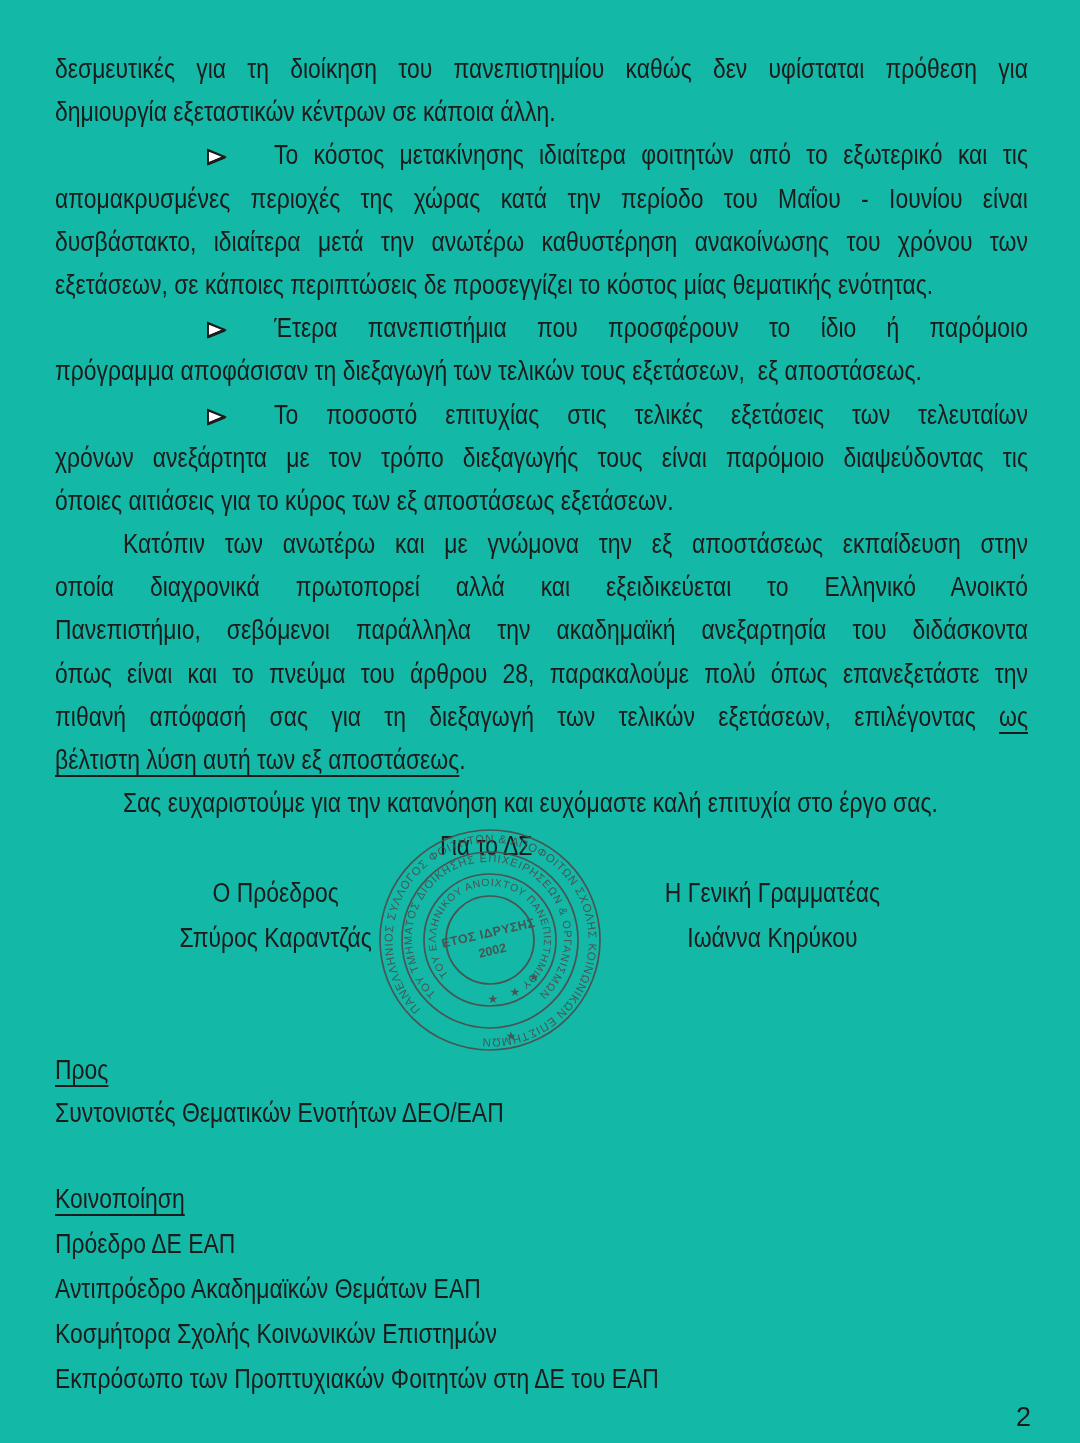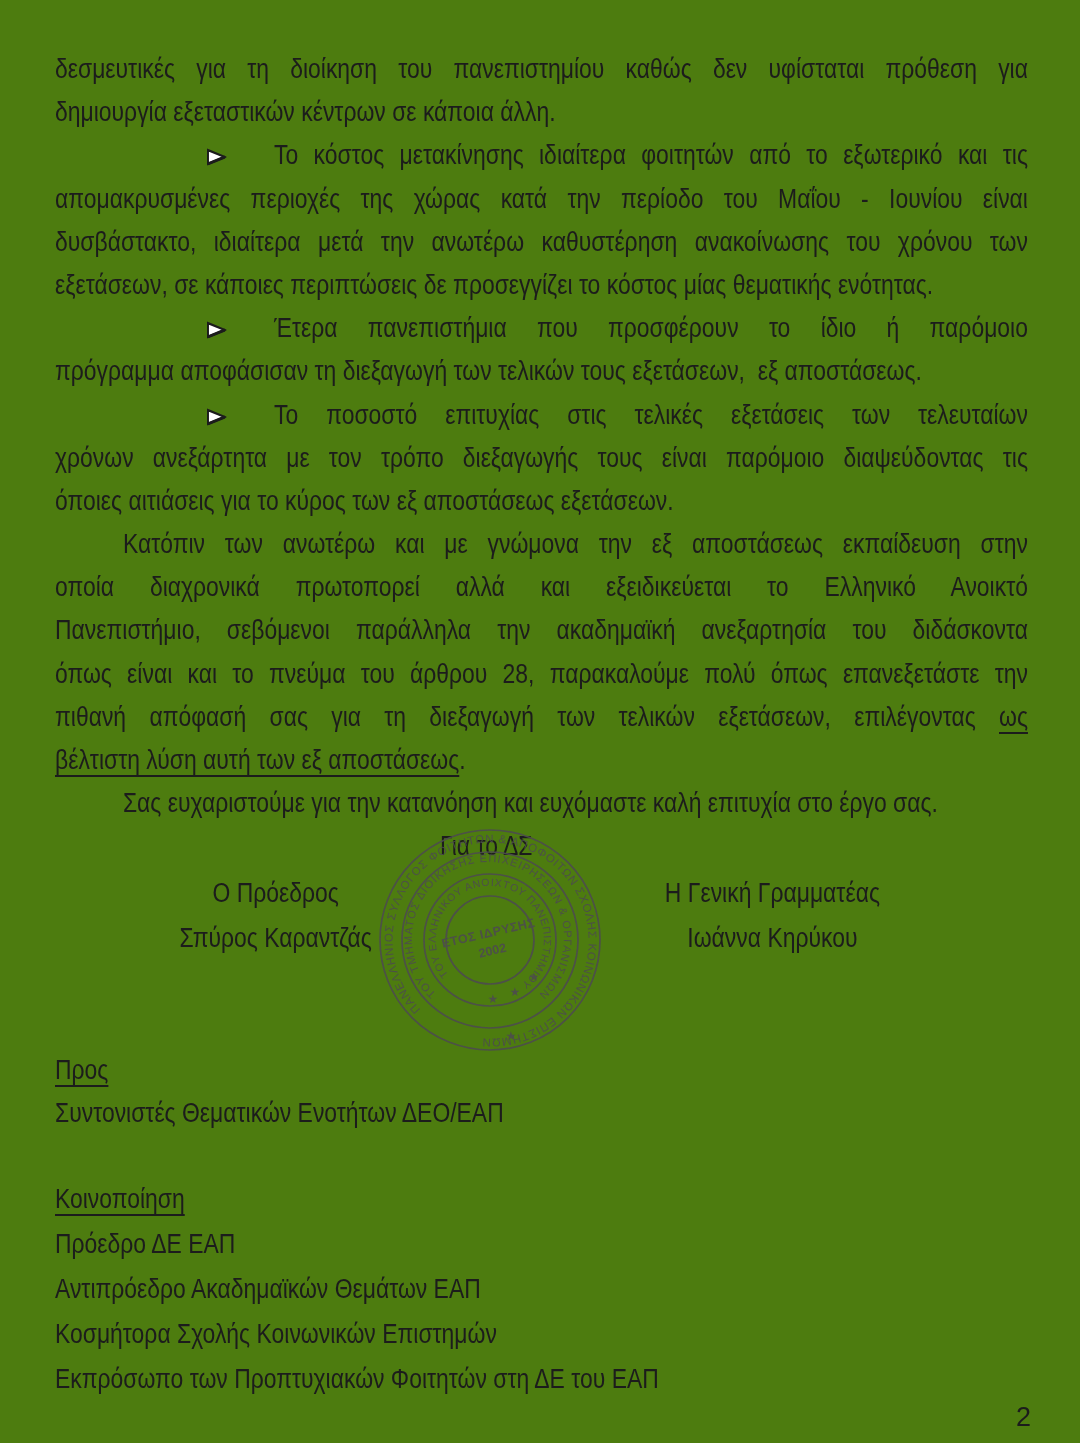--- a/index.html
+++ b/index.html
@@ -1,19 +1,19 @@
 <!DOCTYPE html>
 <html><head>
 <meta charset="utf-8">
 <style>
   html,body{margin:0;padding:0;background:#ffffff;}
   .page{
     position:relative;
     width:1080px;height:1443px;
-    background:#4d7c0f;
+    background:#14b8a6;
     overflow:hidden;
     font-family:"Liberation Sans","DejaVu Sans",sans-serif;
     color:#1c1c1c;
   }
   
   .content{
     position:absolute;left:55px;top:48px;width:1146px;
     transform:scaleX(0.849);transform-origin:0 0;
     font-size:27px;line-height:43.2px;
   }

